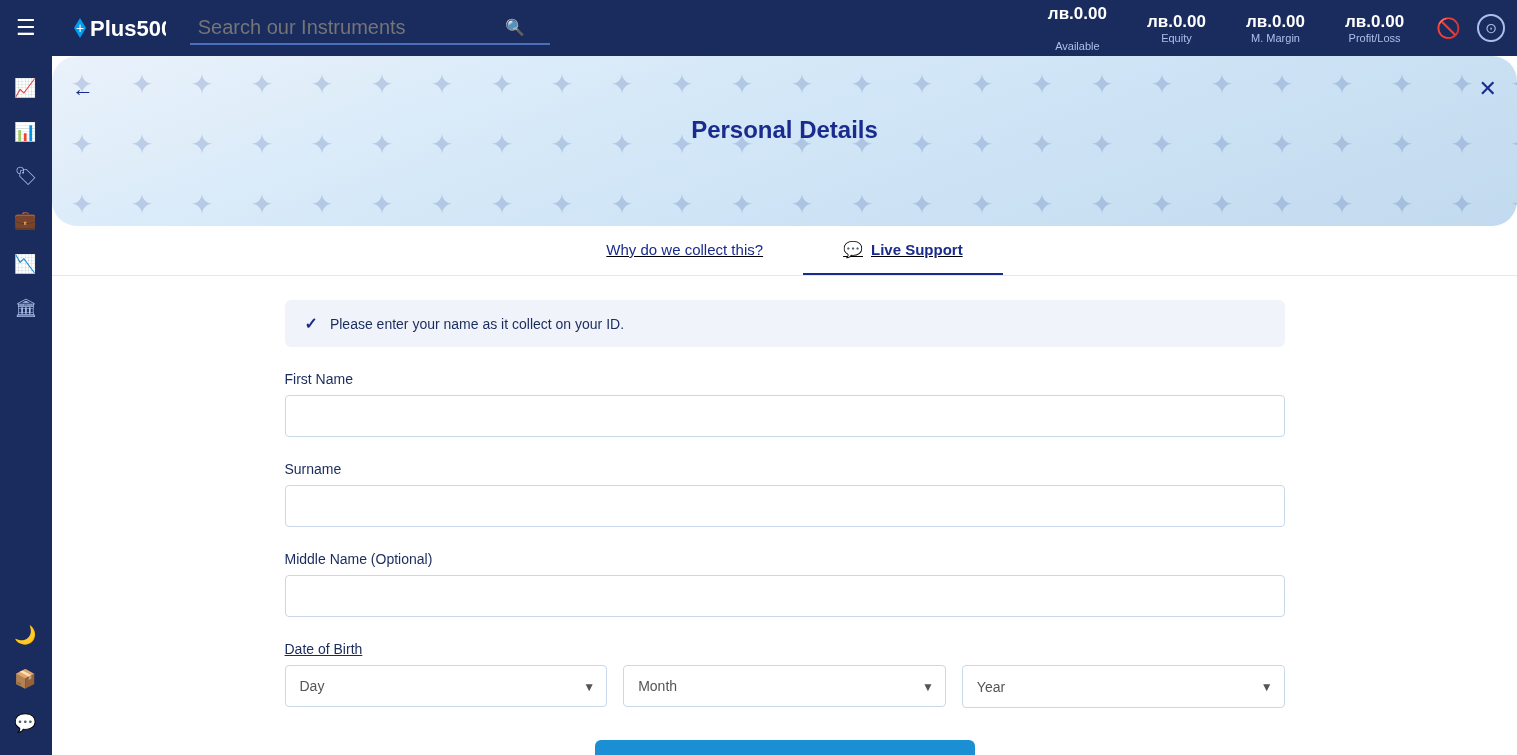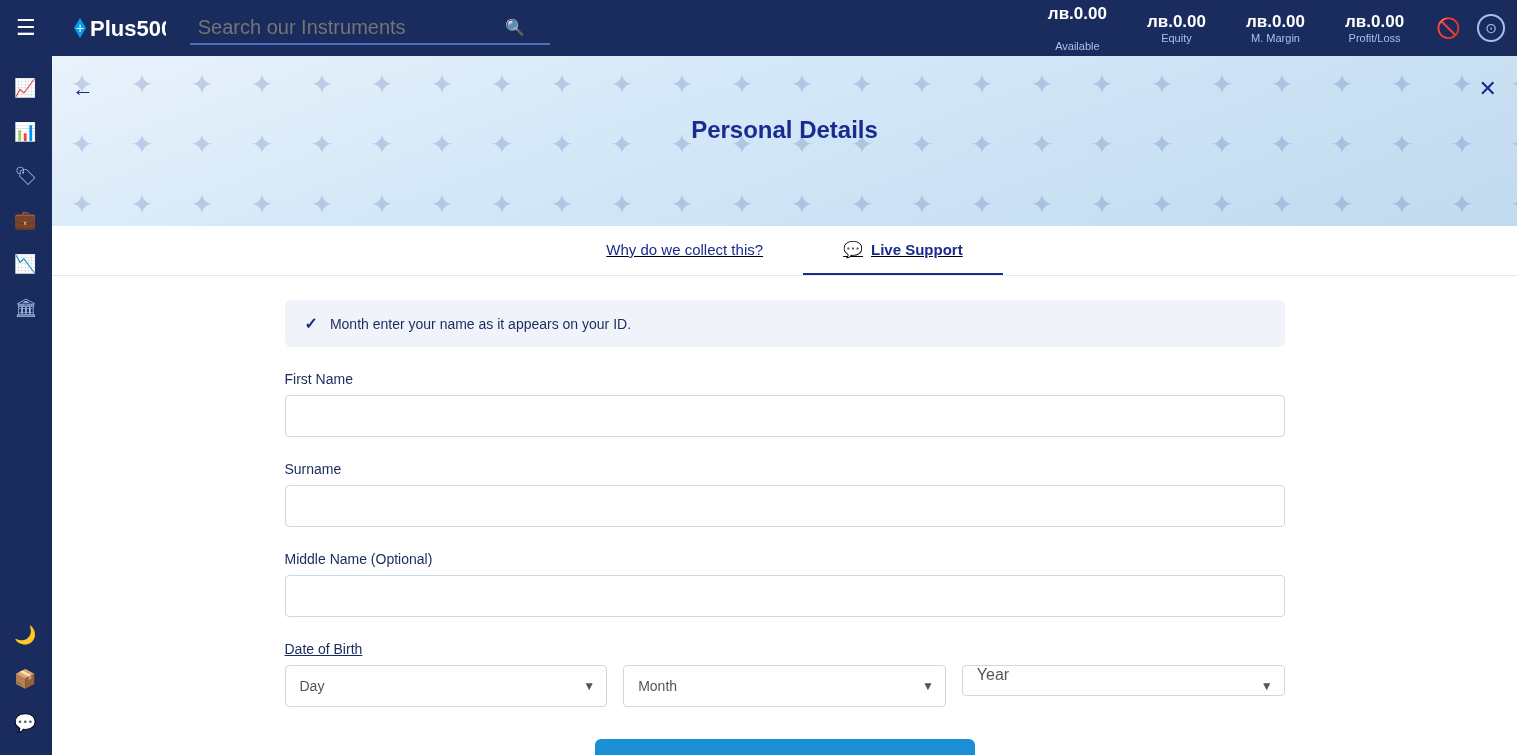--- a/index.html
+++ b/index.html
@@ -88,21 +88,21 @@
   <main style="flex:1;background:white;overflow-y:auto;position:relative;">
 
     <button style="position:absolute;top:20px;left:20px;background:none;border:none;color:#1a2b8e;font-size:22px;cursor:pointer;z-index:10;">
       <span>←</span>
     </button>
 
     <button style="position:absolute;top:20px;right:20px;background:none;border:none;color:#1a2b8e;font-size:22px;cursor:pointer;z-index:10;">
       <span>✕</span>
     </button>
 
-    <div style="position:relative;height:170px;background:linear-gradient(160deg,#eaf2fb 0%,#d4e8f8 40%,#c2daef 100%);display:flex;flex-direction:column;align-items:center;justify-content:flex-start;overflow:hidden;">
+    <div style="position:relative;height:170px;background:linear-gradient(160deg,#eaf2fb 0%,#d4e8f8 40%,#c2daef 100%);display:flex;flex-direction:column;align-items:center;justify-content:flex-start;overflow:hidden;border-radius:25px;">
 
       <svg style="position:absolute;top:0;left:0;width:100%;height:100%;opacity:0.18;" xmlns="http://www.w3.org/2000/svg">
         <defs>
           <pattern id="starPat" x="0" y="0" width="60" height="60" patternUnits="userSpaceOnUse">
             <text x="30" y="38" text-anchor="middle" font-size="28" fill="#1a3a8e">✦</text>
           </pattern>
         </defs>
         <rect width="100%" height="100%" fill="url(#starPat)"></rect>
       </svg>
       <h1 style="color:#1a2b8e;font-size:24px;font-weight:bold;margin-top:60px;z-index:2;position:relative;">Personal Details</h1>
@@ -115,21 +115,21 @@
       <div style="padding:14px 40px;font-size:15px;color:#1a2b8e;cursor:pointer;border-bottom:2px solid #1a2b8e;font-weight:bold;display:flex;align-items:center;gap:8px;">
         <span style="font-size:16px;">💬</span>
         <span>Live Support</span>
       </div>
     </div>
 
     <div style="padding:24px 200px 40px;max-width:1400px;margin:0 auto;">
 
       <div style="background:#f0f4fa;border-radius:6px;padding:14px 20px;display:flex;align-items:center;gap:12px;margin-bottom:24px;color:#1a2b5e;font-size:14px;">
         <span style="color:#1a2b8e;font-size:16px;font-weight:bold;">✓</span>
-        <span>Month enter your name as it appears on your ID.</span>
+        <span>Please enter your name as it collect on your ID.</span>
       </div>
 
       <div style="margin-bottom:24px;">
         <label style="display:block;color:#1a2b5e;font-size:14px;margin-bottom:8px;">First Name</label>
         <input type="text" style="width: 100%; border: 1px solid rgb(200, 216, 232); border-radius: 4px; padding: 12px 14px; font-size: 14px; color: rgb(51, 51, 51); outline: none;">
       </div>
 
       <div style="margin-bottom:24px;">
         <label style="display:block;color:#1a2b5e;font-size:14px;margin-bottom:8px;">Surname</label>
         <input type="text" style="width: 100%; border: 1px solid rgb(200, 216, 232); border-radius: 4px; padding: 12px 14px; font-size: 14px; color: rgb(51, 51, 51); outline: none;">
@@ -152,21 +152,21 @@
           </div>
 
           <div style="flex:1;position:relative;">
             <select style="width:100%;appearance:none;border:1px solid #c8d8e8;border-radius:4px;padding:12px 36px 12px 14px;font-size:14px;color:#555;background:white;cursor:pointer;outline:none;">
               <option>Month</option>
             </select>
             <span style="position:absolute;right:12px;top:50%;transform:translateY(-50%);color:#555;pointer-events:none;font-size:12px;">▼</span>
           </div>
 
           <div style="flex:1;position:relative;">
-            <select style="width:100%;appearance:none;border:1px solid #c8d8e8;border-radius:4px;padding:0 36px 12px 14px;font-size:16px;color:#555;background:white;cursor:pointer;outline:none;">
+            <select style="width:100%;appearance:none;border:1px solid #c8d8e8;border-radius:4px;padding:13px 36px 12px 14px;font-size:14px;color:#555;background:white;cursor:pointer;outline:none;">
               <option>Year</option>
             </select>
             <span style="position:absolute;right:12px;top:50%;transform:translateY(-50%);color:#555;pointer-events:none;font-size:12px;">▼</span>
           </div>
         </div>
       </div>
 
       <button style="display:block;width:100%;max-width:380px;margin:32px auto 0;background:#1a8fd4;color:white;border:none;border-radius:6px;padding:18px;font-size:16px;font-weight:bold;cursor:pointer;letter-spacing:0.5px;">Next</button>
 
     </div>

